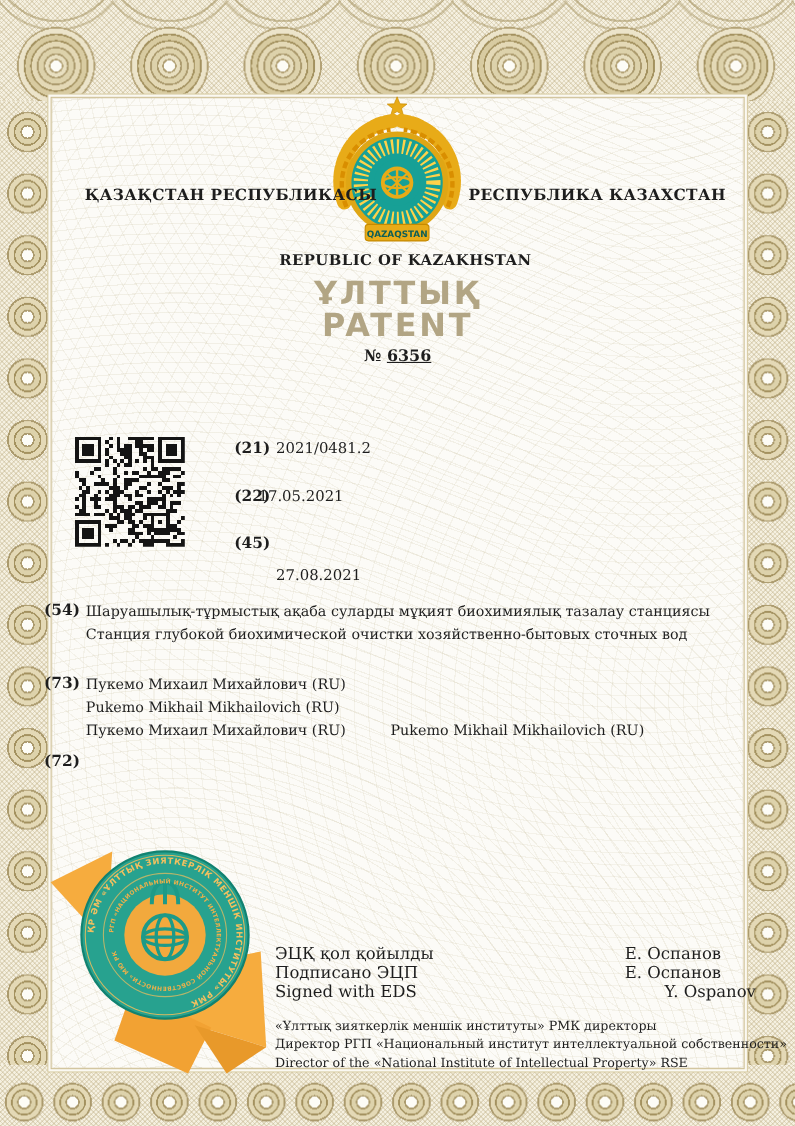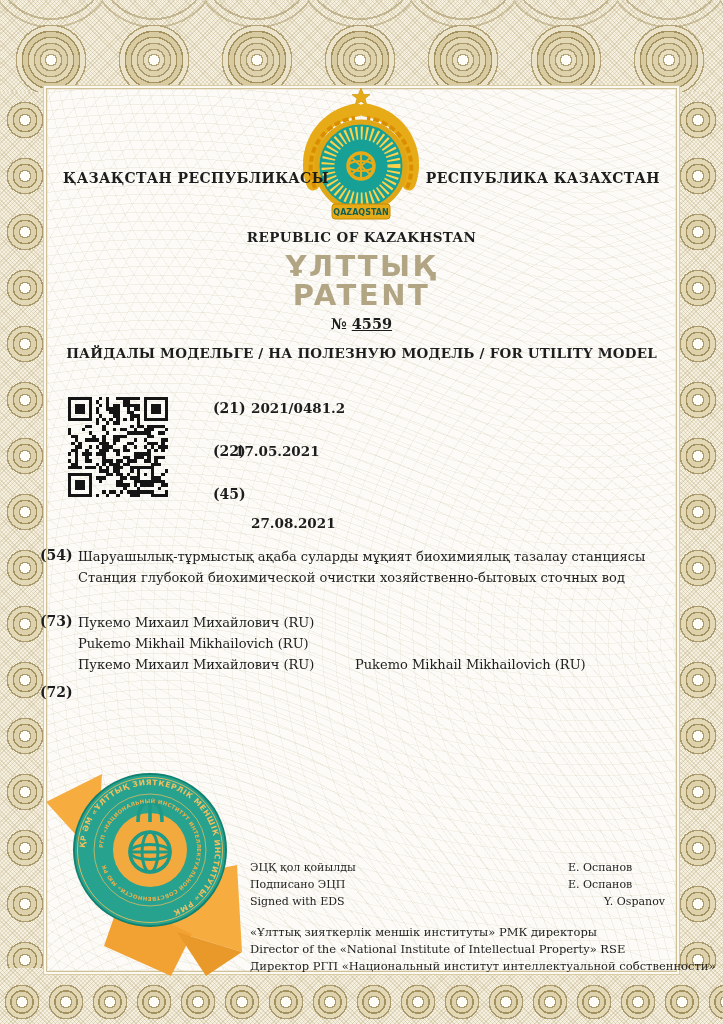--- a/index.html
+++ b/index.html
@@ -49,32 +49,32 @@
     border:1px solid #cfc096;
     box-shadow:0 0 0 2px #fbf9f2, 0 0 0 3px #d9cda6, inset 0 0 0 1px rgba(207,192,150,.25);
     background-image:
       repeating-radial-gradient(circle at 18% 112%, rgba(201,192,160,.20) 0 1px, rgba(0,0,0,0) 1px 9px),
       repeating-radial-gradient(circle at 86% -12%, rgba(201,192,160,.16) 0 1px, rgba(0,0,0,0) 1px 11px),
       repeating-radial-gradient(circle at 112% 62%, rgba(201,192,160,.16) 0 1px, rgba(0,0,0,0) 1px 13px);
   }
   .content{position:absolute;inset:0;z-index:5;}
   .abs{position:absolute;}
   .ctr{left:0;right:0;text-align:center;}
-  .hdr{font-size:14px;font-weight:bold;letter-spacing:.4px;white-space:nowrap;}
+  .hdr{font-size:14px;font-weight:bold;letter-spacing:.4px;white-space:nowrap;margin-left:14px;}
   .patword{
     font-family:"DejaVu Sans","Liberation Sans",sans-serif;
     font-size:29px;font-weight:bold;letter-spacing:2.5px;color:#b2a584;line-height:1;
   }
   .numline{font-size:14.5px;font-weight:bold;}
   .numline .num{text-decoration:underline;}
   .typeline{font-size:13.5px;font-weight:bold;letter-spacing:.2px;}
   .code{font-size:14px;font-weight:bold;}
-  .val{font-size:13.5px;font-weight:bold;}
+  .val{font-size:13.5px;}
   .fldlines{font-size:13px;line-height:21px;}
-  .sig{font-size:11px;line-height:17px;}
+  .sig{font-size:15px;line-height:17px;}
   .foot{font-size:11.5px;line-height:17px;}
   .nowrap{white-space:nowrap;}
 </style>
 </head>
 <body>
 
 <div class="page">
 
   <div class="b-strip b-top"></div>
   <div class="b-strip b-bottom"></div>
@@ -103,24 +103,23 @@
     </svg>
 
     <div class="abs hdr" style="left:63px;top:170px;">ҚАЗАҚСТАН РЕСПУБЛИКАСЫ</div>
     <div class="abs hdr" style="right:63px;top:170px;">РЕСПУБЛИКА КАЗАХСТАН</div>
     <div class="abs ctr hdr" style="top:229px;font-size:13.5px;">REPUBLIC OF KAZAKHSTAN</div>
 
     <div class="abs ctr patword" style="top:252px;">ҰЛТТЫҚ</div>
     <div class="abs ctr patword" style="top:281px;">PATENT</div>
 
     <div class="abs ctr numline" style="top:315px;">
-      <span>№</span>&nbsp;<span class="num">4559</span>
+      <span>№</span>&nbsp;<span class="num">6356</span>
     </div>
 
-    <div class="abs ctr typeline" style="top:345px;">ПАЙДАЛЫ МОДЕЛЬГЕ / НА ПОЛЕЗНУЮ МОДЕЛЬ / FOR UTILITY MODEL</div>
 
     <svg id="qr-code" class="abs" style="left:68px;top:397px;" width="100" height="100" viewBox="0 0 29 29" shape-rendering="crispEdges">
         <rect x="0" y="0" width="1" height="1" fill="#141414"></rect>
         <rect x="1" y="0" width="1" height="1" fill="#141414"></rect>
         <rect x="2" y="0" width="1" height="1" fill="#141414"></rect>
         <rect x="3" y="0" width="1" height="1" fill="#141414"></rect>
         <rect x="4" y="0" width="1" height="1" fill="#141414"></rect>
         <rect x="5" y="0" width="1" height="1" fill="#141414"></rect>
         <rect x="6" y="0" width="1" height="1" fill="#141414"></rect>
         <rect x="9" y="0" width="1" height="1" fill="#141414"></rect>
@@ -576,18 +575,18 @@
       <div class="abs sig" style="left:250px;top:859px;">ЭЦҚ қол қойылды</div>
       <div class="abs sig" style="left:250px;top:876px;">Подписано ЭЦП</div>
       <div class="abs sig" style="left:250px;top:893px;">Signed with EDS</div>
       <div class="abs sig" style="left:568px;top:859px;">Е. Оспанов</div>
       <div class="abs sig" style="left:568px;top:876px;">Е. Оспанов</div>
       <div class="abs sig" style="left:568px;top:893px;margin-left:36px;">Y. Ospanov</div>
     </div>
 
     <div class="abs foot" style="left:250px;top:924px;width:440px;">
       <div class="nowrap">«Ұлттық зияткерлік меншік институты» РМК директоры</div>
+      <div class="nowrap">Директор РГП «Национальный институт интеллектуальной собственности»</div>
       <div class="nowrap">Director of the «National Institute of Intellectual Property» RSE</div>
-      <div class="nowrap">Директор РГП «Национальный институт интеллектуальной собственности»</div>
     </div>
 
   </div>
 </div>
 
 </body></html>

